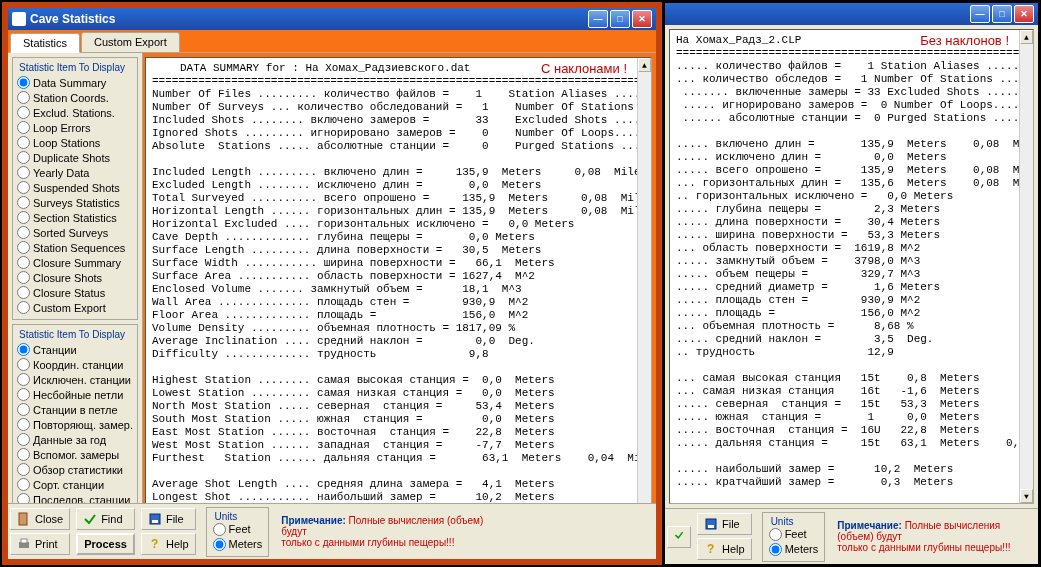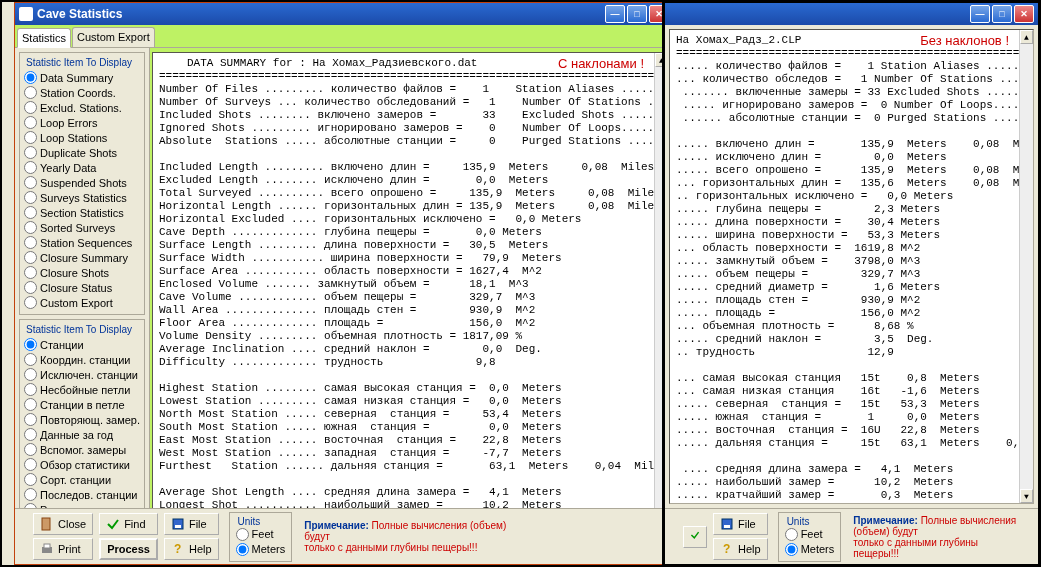--- a/index.html
+++ b/index.html
@@ -9,25 +9,25 @@
     font-size: 11px;
     background: #ece9d8;
     width: 1041px;
     height: 567px;
     overflow: hidden;
     position: relative;
     border: 2px solid #000;
   }
   .main-window {
     position: absolute;
-    left: 12px; top: 0;
+    left: 0; top: 0;
     width: 660px;
     height: 563px;
-    border: 1px solid #c2410c;
-    background: #bef264;
+    border: 6px solid #c2410c;
+    background: #f97316;
   }
   .right-window {
     position: absolute;
     left: 660px; top: 0;
     width: 377px;
     height: 563px;
     border: 1px solid #000;
     border-left: 3px solid #000;
     background: #ece9d8;
   }
@@ -61,21 +61,21 @@
     text-align: center;
     font-family: sans-serif;
   }
   .win-btn.close { background: linear-gradient(to bottom,#e88,#c33); }
   .tabstrip {
     display: flex;
     padding: 2px 2px 0 2px;
     border-bottom: 1px solid #aca899;
   }
   .tab {
-    padding: 3px 4px;
+    padding: 3px 12px;
     border: 1px solid #aca899;
     border-bottom: none;
     background: #ece9d8;
     margin-right: 1px;
     border-top-left-radius: 3px;
     border-top-right-radius: 3px;
     font-size: 11px;
   }
   .tab.active {
     background: #fff;
@@ -158,21 +158,21 @@
     font-family: sans-serif;
   }
   .footer {
     position: absolute;
     left: 0; right: 0; bottom: 0;
     height: 56px;
     background: #ece9d8;
     border-top: 1px solid #aca899;
     display: flex;
     align-items: center;
-    padding: 2px 18px;
+    padding: 2px 2px;
     gap: 6px;
   }
   .btn {
     border: 1px outset #fff;
     background: #ece9d8;
     padding: 3px 6px;
     display: inline-flex;
     align-items: center;
     gap: 4px;
     font-size: 11px;
@@ -367,24 +367,23 @@
           <div class="data-line">Ignored Shots ......... игнорировано замеров =    0    Number Of Loops..... количество петель =    0</div>
           <div class="data-line">Absolute  Stations ..... абсолютные станции =     0    Purged Stations ..... очищено станций       0</div>
           <div class="data-line"> </div>
           <div class="data-line">Included Length ......... включено длин =     135,9  Meters     0,08  Miles</div>
           <div class="data-line">Excluded Length ........ исключено длин =       0,0  Meters</div>
           <div class="data-line">Total Surveyed .......... всего опрошено =     135,9  Meters     0,08  Miles</div>
           <div class="data-line">Horizontal Length ...... горизонтальных длин = 135,9  Meters     0,08  Miles</div>
           <div class="data-line">Horizontal Excluded .... горизонтальных исключено =   0,0 Meters</div>
           <div class="data-line">Cave Depth ............. глубина пещеры =       0,0 Meters</div>
           <div class="data-line">Surface Length ......... длина поверхности =   30,5  Meters</div>
-          <div class="data-line">Surface Width ........... ширина поверхности =   79,9  Meters</div>
+          <div class="data-line">Surface Width ........... ширина поверхности =   66,1  Meters</div>
           <div class="data-line">Surface Area ........... область поверхности = 1627,4  M^2</div>
           <div class="data-line">Enclosed Volume ....... замкнутый объем =      18,1  M^3</div>
-          <div class="data-line">Cave Volume ............ объем пещеры =        329,7  M^3</div>
           <div class="data-line">Wall Area .............. площадь стен =        930,9  M^2</div>
           <div class="data-line">Floor Area ............. площадь =             156,0  M^2</div>
           <div class="data-line">Volume Density ......... объемная плотность = 1817,09 %</div>
           <div class="data-line">Average Inclination .... средний наклон =        0,0  Deg.</div>
           <div class="data-line">Difficulty ............. трудность              9,8</div>
           <div class="data-line"> </div>
           <div class="data-line">Highest Station ........ самая высокая станция =  0,0  Meters</div>
           <div class="data-line">Lowest Station ......... самая низкая станция =   0,0  Meters</div>
           <div class="data-line">North Most Station ..... северная  станция =     53,4  Meters</div>
           <div class="data-line">South Most Station ..... южная  станция =         0,0  Meters</div>
@@ -509,21 +508,20 @@
           <div class="data-line">..... средний наклон =        3,5  Deg.</div>
           <div class="data-line">.. трудность                 12,9</div>
           <div class="data-line"> </div>
           <div class="data-line">... самая высокая станция   15t    0,8  Meters</div>
           <div class="data-line">... самая низкая станция    16t   -1,6  Meters</div>
           <div class="data-line">..... северная  станция =   15t   53,3  Meters</div>
           <div class="data-line">..... южная  станция =       1     0,0  Meters</div>
           <div class="data-line">..... восточная  станция =  16U   22,8  Meters</div>
           <div class="data-line">..... дальняя станция =     15t   63,1  Meters    0,04  Miles</div>
           <div class="data-line"> </div>
-          <div class="data-line"> .... средняя длина замера =   4,1  Meters</div>
           <div class="data-line">..... наибольший замер =      10,2  Meters</div>
           <div class="data-line">..... кратчайший замер =       0,3  Meters</div>
         </div>
       <div class="scroll">
         <div class="arrow">▲</div>
         <div style="position:absolute;bottom:0;left:0;right:0;" class="arrow">▼</div>
       </div>
     </div>
     <div class="footer" style="position:relative;height:56px;">
       <button class="btn" style="width:24px;min-width:24px;">

